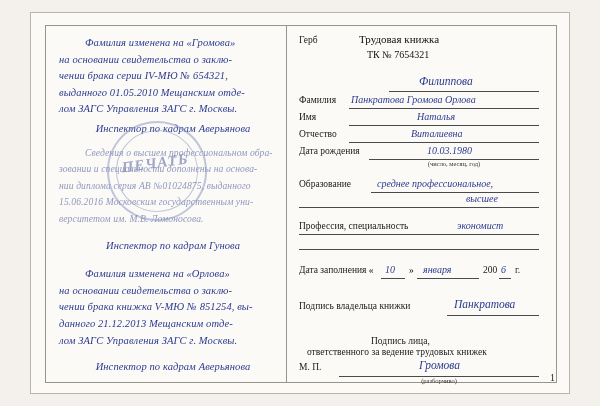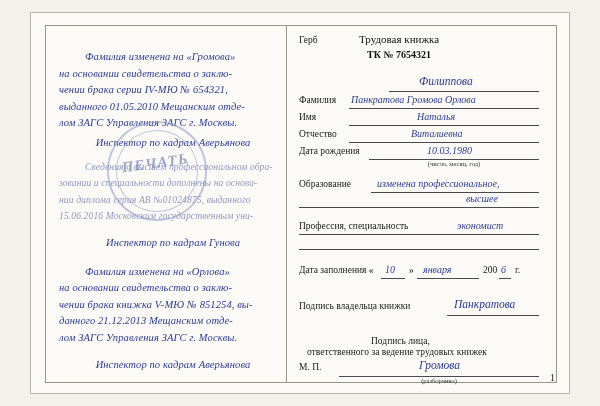--- a/index.html
+++ b/index.html
@@ -149,21 +149,21 @@
     color: #1a1a1a;
   }
   .title {
     font-family: "Liberation Serif", serif;
     font-weight: normal;
     font-size: 11px;
     color: #111;
   }
   .subtitle {
     font-family: "Liberation Serif", serif;
-    font-weight: bold;
+    font-weight: normal;
     font-size: 10px;
     color: #111;
   }
   .fill {
     font-family: "Liberation Serif", serif;
     font-style: italic;
     color: #2b3a8f;
     font-size: 10px;
   }
   .fill-big {
@@ -195,34 +195,35 @@
 </head>
 <body>
 
 <div class="page">
   <div class="sheet">
     <div class="inner-frame"></div>
     <div class="divider"></div>
 
     <div class="left-col">
 
-      <div class="hand-block" style="margin-top:16px;">
+      <div class="hand-block" style="margin-top:2px;">
         <div class="hand hand-line"><span class="indent"></span><span>Фамилия изменена на «Громова»</span></div>
         <div class="hand hand-line">на основании свидетельства о заклю-</div>
         <div class="hand hand-line">чении брака серии IV-МЮ № 654321,</div>
         <div class="hand hand-line">выданного 01.05.2010 Мещанским отде-</div>
         <div class="hand hand-line">лом ЗАГС Управления ЗАГС г. Москвы.</div>
         <div class="hand sig-line">Инспектор по кадрам Аверьянова</div>
       </div>
 
       <div class="hand-block" style="margin-top:7px;">
         <div class="hand faded hand-line" style="font-size:9.6px;"><span class="indent"></span><span>Сведения о высшем профессиональном обра-</span></div>
         <div class="hand faded hand-line" style="font-size:9.6px;">зовании и специальности дополнены на основа-</div>
         <div class="hand faded hand-line" style="font-size:9.6px;">нии диплома серия АВ №01024875, выданного</div>
         <div class="hand faded hand-line" style="font-size:9.6px;">15.06.2016 Московским государственным уни-</div>
+        <div class="hand faded hand-line" style="font-size:9.6px;">верситетом им. М.В. Ломоносова.</div>
         <div class="hand sig-line" style="margin-top:10px;">Инспектор по кадрам Гунова</div>
       </div>
 
       <div class="hand-block" style="margin-top:12px;">
         <div class="hand hand-line"><span class="indent"></span><span>Фамилия изменена на «Орлова»</span></div>
         <div class="hand hand-line">на основании свидетельства о заклю-</div>
         <div class="hand hand-line">чении брака книжка V-МЮ № 851254, вы-</div>
         <div class="hand hand-line">данного 21.12.2013 Мещанским отде-</div>
         <div class="hand hand-line">лом ЗАГС Управления ЗАГС г. Москвы.</div>
         <div class="hand sig-line" style="margin-top:10px;">Инспектор по кадрам Аверьянова</div>
@@ -252,21 +253,21 @@
       <div class="r-row label" style="left:0; top:96px;">Отчество</div>
       <div class="r-row fill" style="left:112px; top:95px;">Виталиевна</div>
       <div class="rule" style="left:50px; top:109px; width:190px;"></div>
 
       <div class="r-row label" style="left:0; top:113px;">Дата рождения</div>
       <div class="r-row fill" style="left:128px; top:112px;">10.03.1980</div>
       <div class="rule" style="left:70px; top:126px; width:170px;"></div>
       <div class="tiny" style="position:absolute; left:70px; top:127px; width:170px;">(число, месяц, год)</div>
 
       <div class="r-row label" style="left:0; top:146px;">Образование</div>
-      <div class="r-row fill" style="left:78px; top:145px;">изменена профессиональное,</div>
+      <div class="r-row fill" style="left:78px; top:145px;">среднее профессиональное,</div>
       <div class="rule" style="left:72px; top:159px; width:168px;"></div>
       <div class="r-row fill" style="left:120px; top:160px;margin-left:47px;">высшее</div>
       <div class="rule" style="left:0; top:174px; width:240px;"></div>
 
       <div class="r-row label" style="left:0; top:188px;">Профессия, специальность</div>
       <div class="r-row fill" style="left:158px; top:187px;">экономист</div>
       <div class="rule" style="left:0; top:201px; width:240px;"></div>
       <div class="rule" style="left:0; top:216px; width:240px;"></div>
 
       <div class="r-row label" style="left:0; top:232px;">Дата заполнения «</div>

